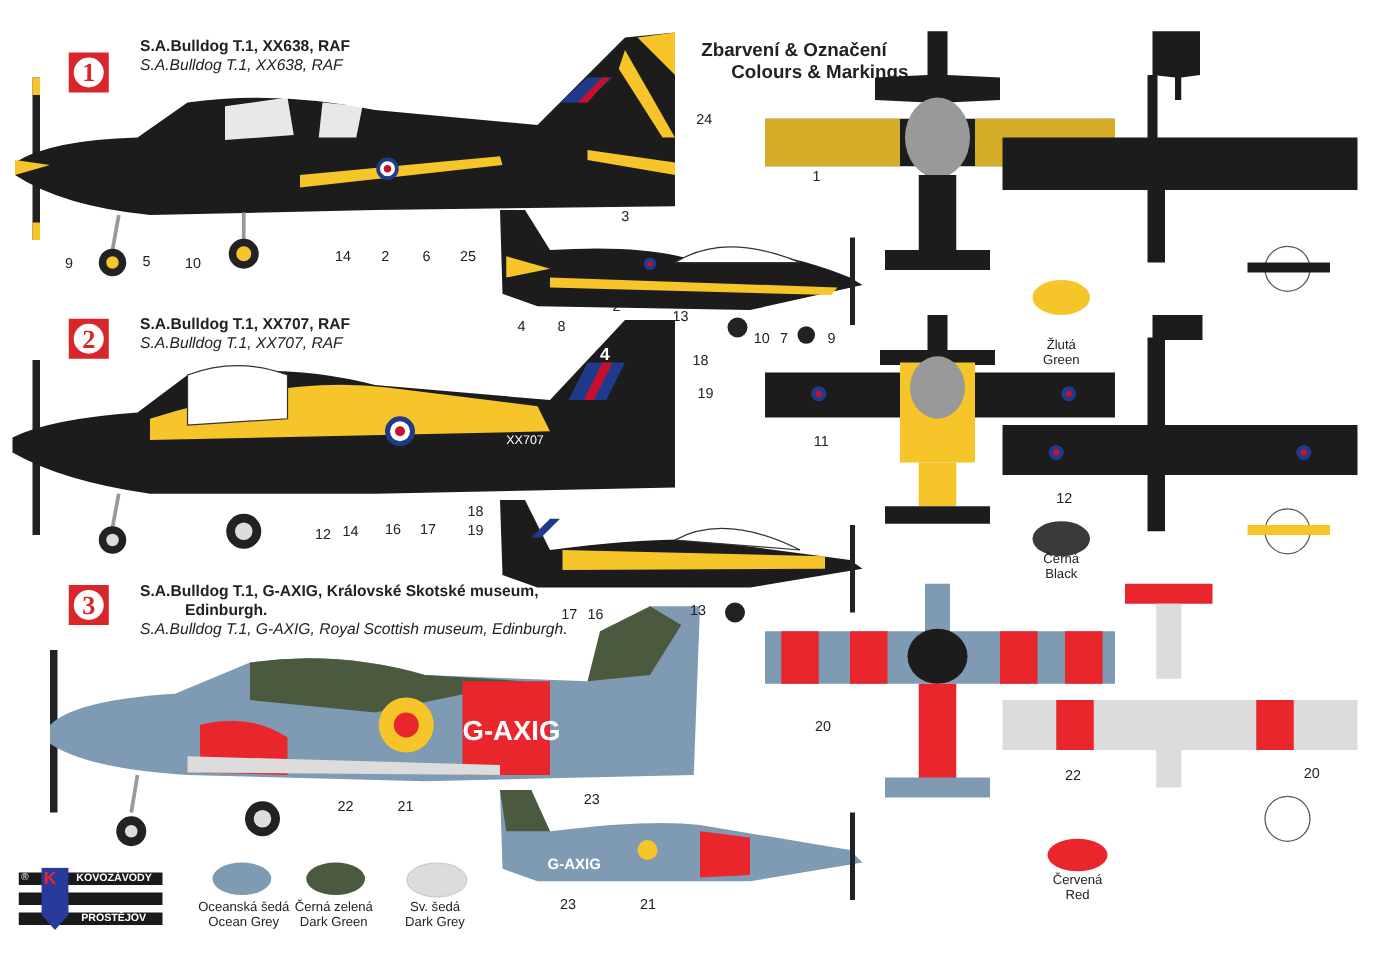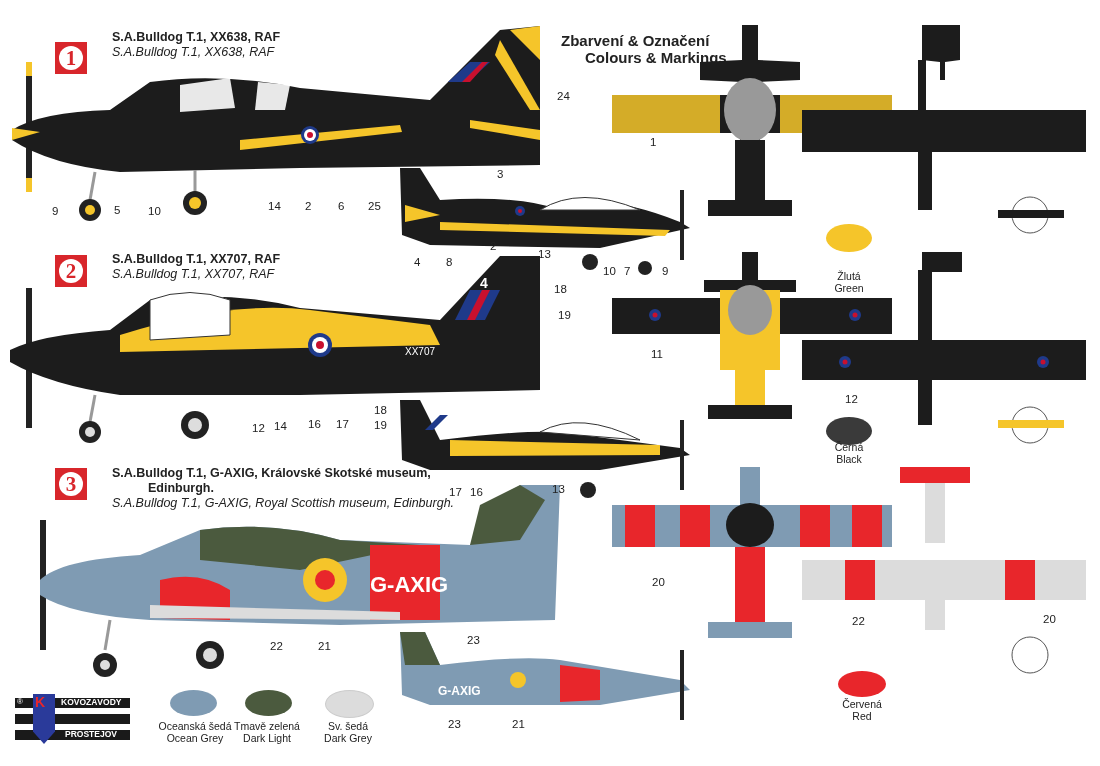--- a/index.html
+++ b/index.html
@@ -253,22 +253,22 @@
   </div>
 
 <div class="abs" style="left:170px;top:690px;width:47px;height:26px;border-radius:50%;background:#7f9bb3;"></div>
 <div class="swatch-label" style="left:150px;top:720px;">
     <div>Oceanská  šedá</div>
     <div>Ocean Grey</div>
   </div>
 
 <div class="abs" style="left:245px;top:690px;width:47px;height:26px;border-radius:50%;background:#4b5a3e;"></div>
 <div class="swatch-label" style="left:222px;top:720px;">
-    <div>Tmavě zelená</div>
-    <div>Dark Light</div>
+    <div>Černá zelená</div>
+    <div>Dark Green</div>
   </div>
 
 <div class="abs" style="left:325px;top:690px;width:47px;height:26px;border-radius:50%;background:#dcdcdc;border:1px solid #ccc;"></div>
 <div class="swatch-label" style="left:303px;top:720px;">
     <div>Sv. šedá</div>
     <div>Dark Grey</div>
   </div>
 
 <div class="abs" style="left:15px;top:694px;width:115px;height:50px;">
   <div class="abs" style="left:0;top:4px;width:115px;height:10px;background:#1a1a1a;"></div>

